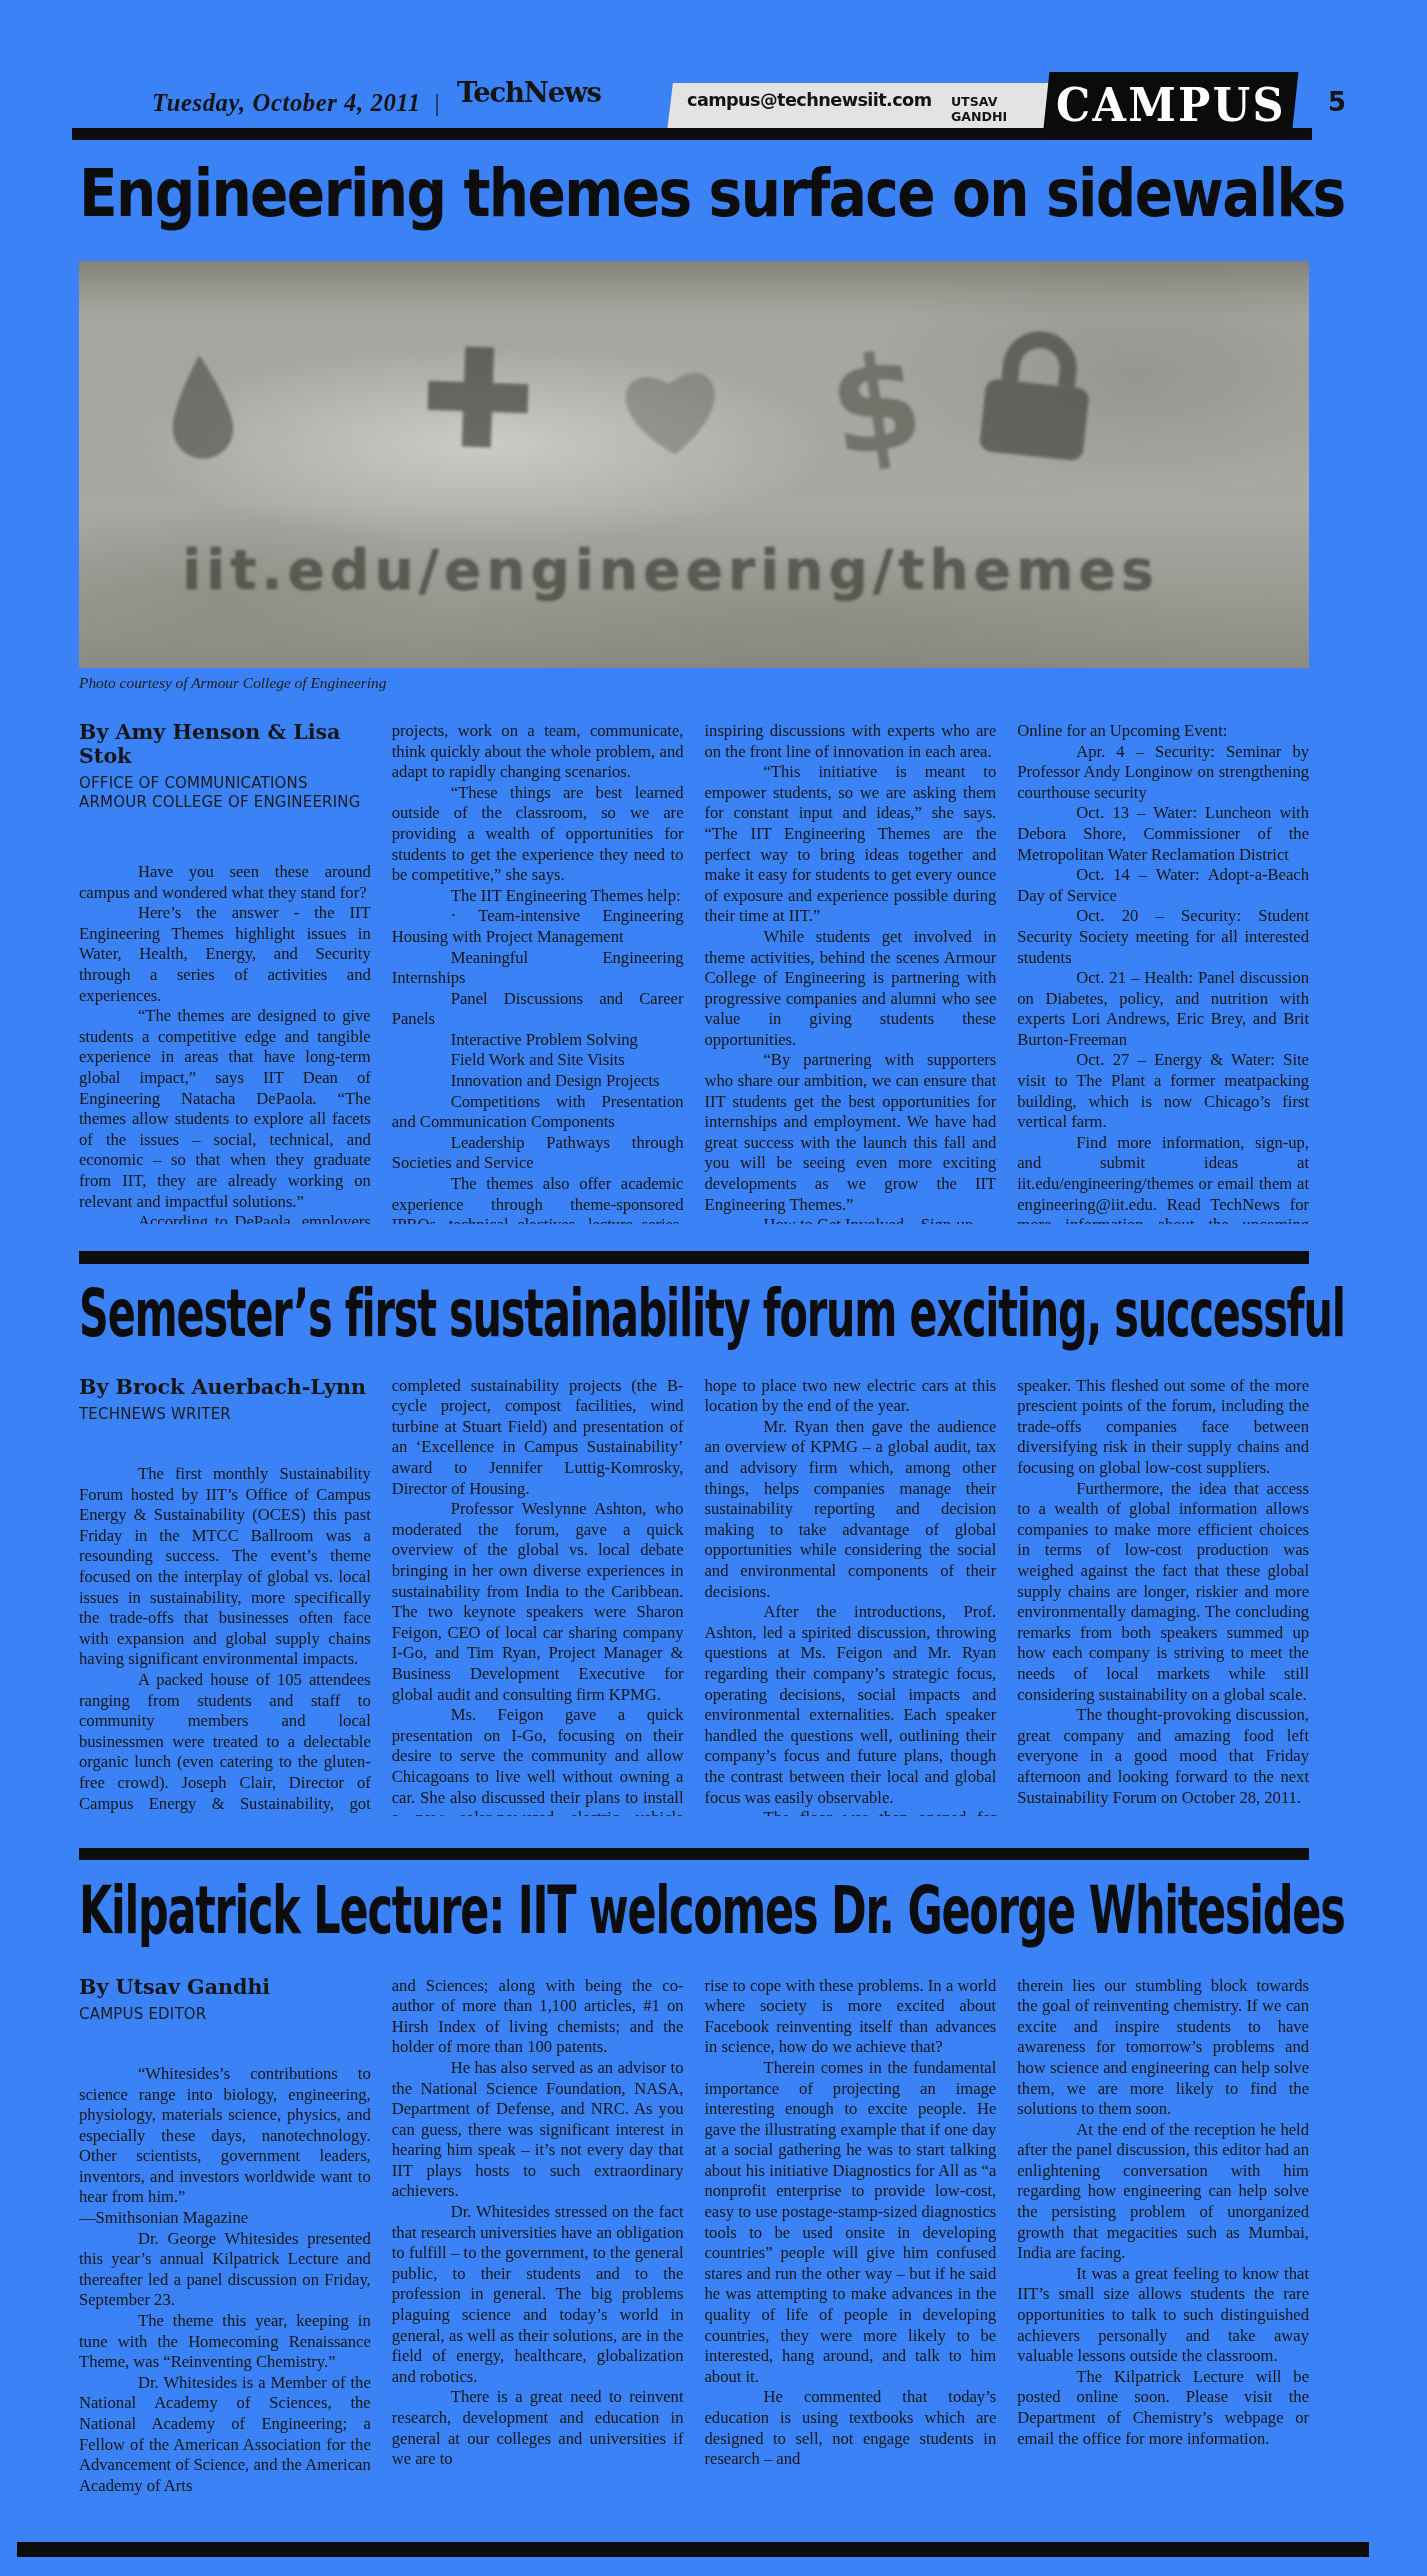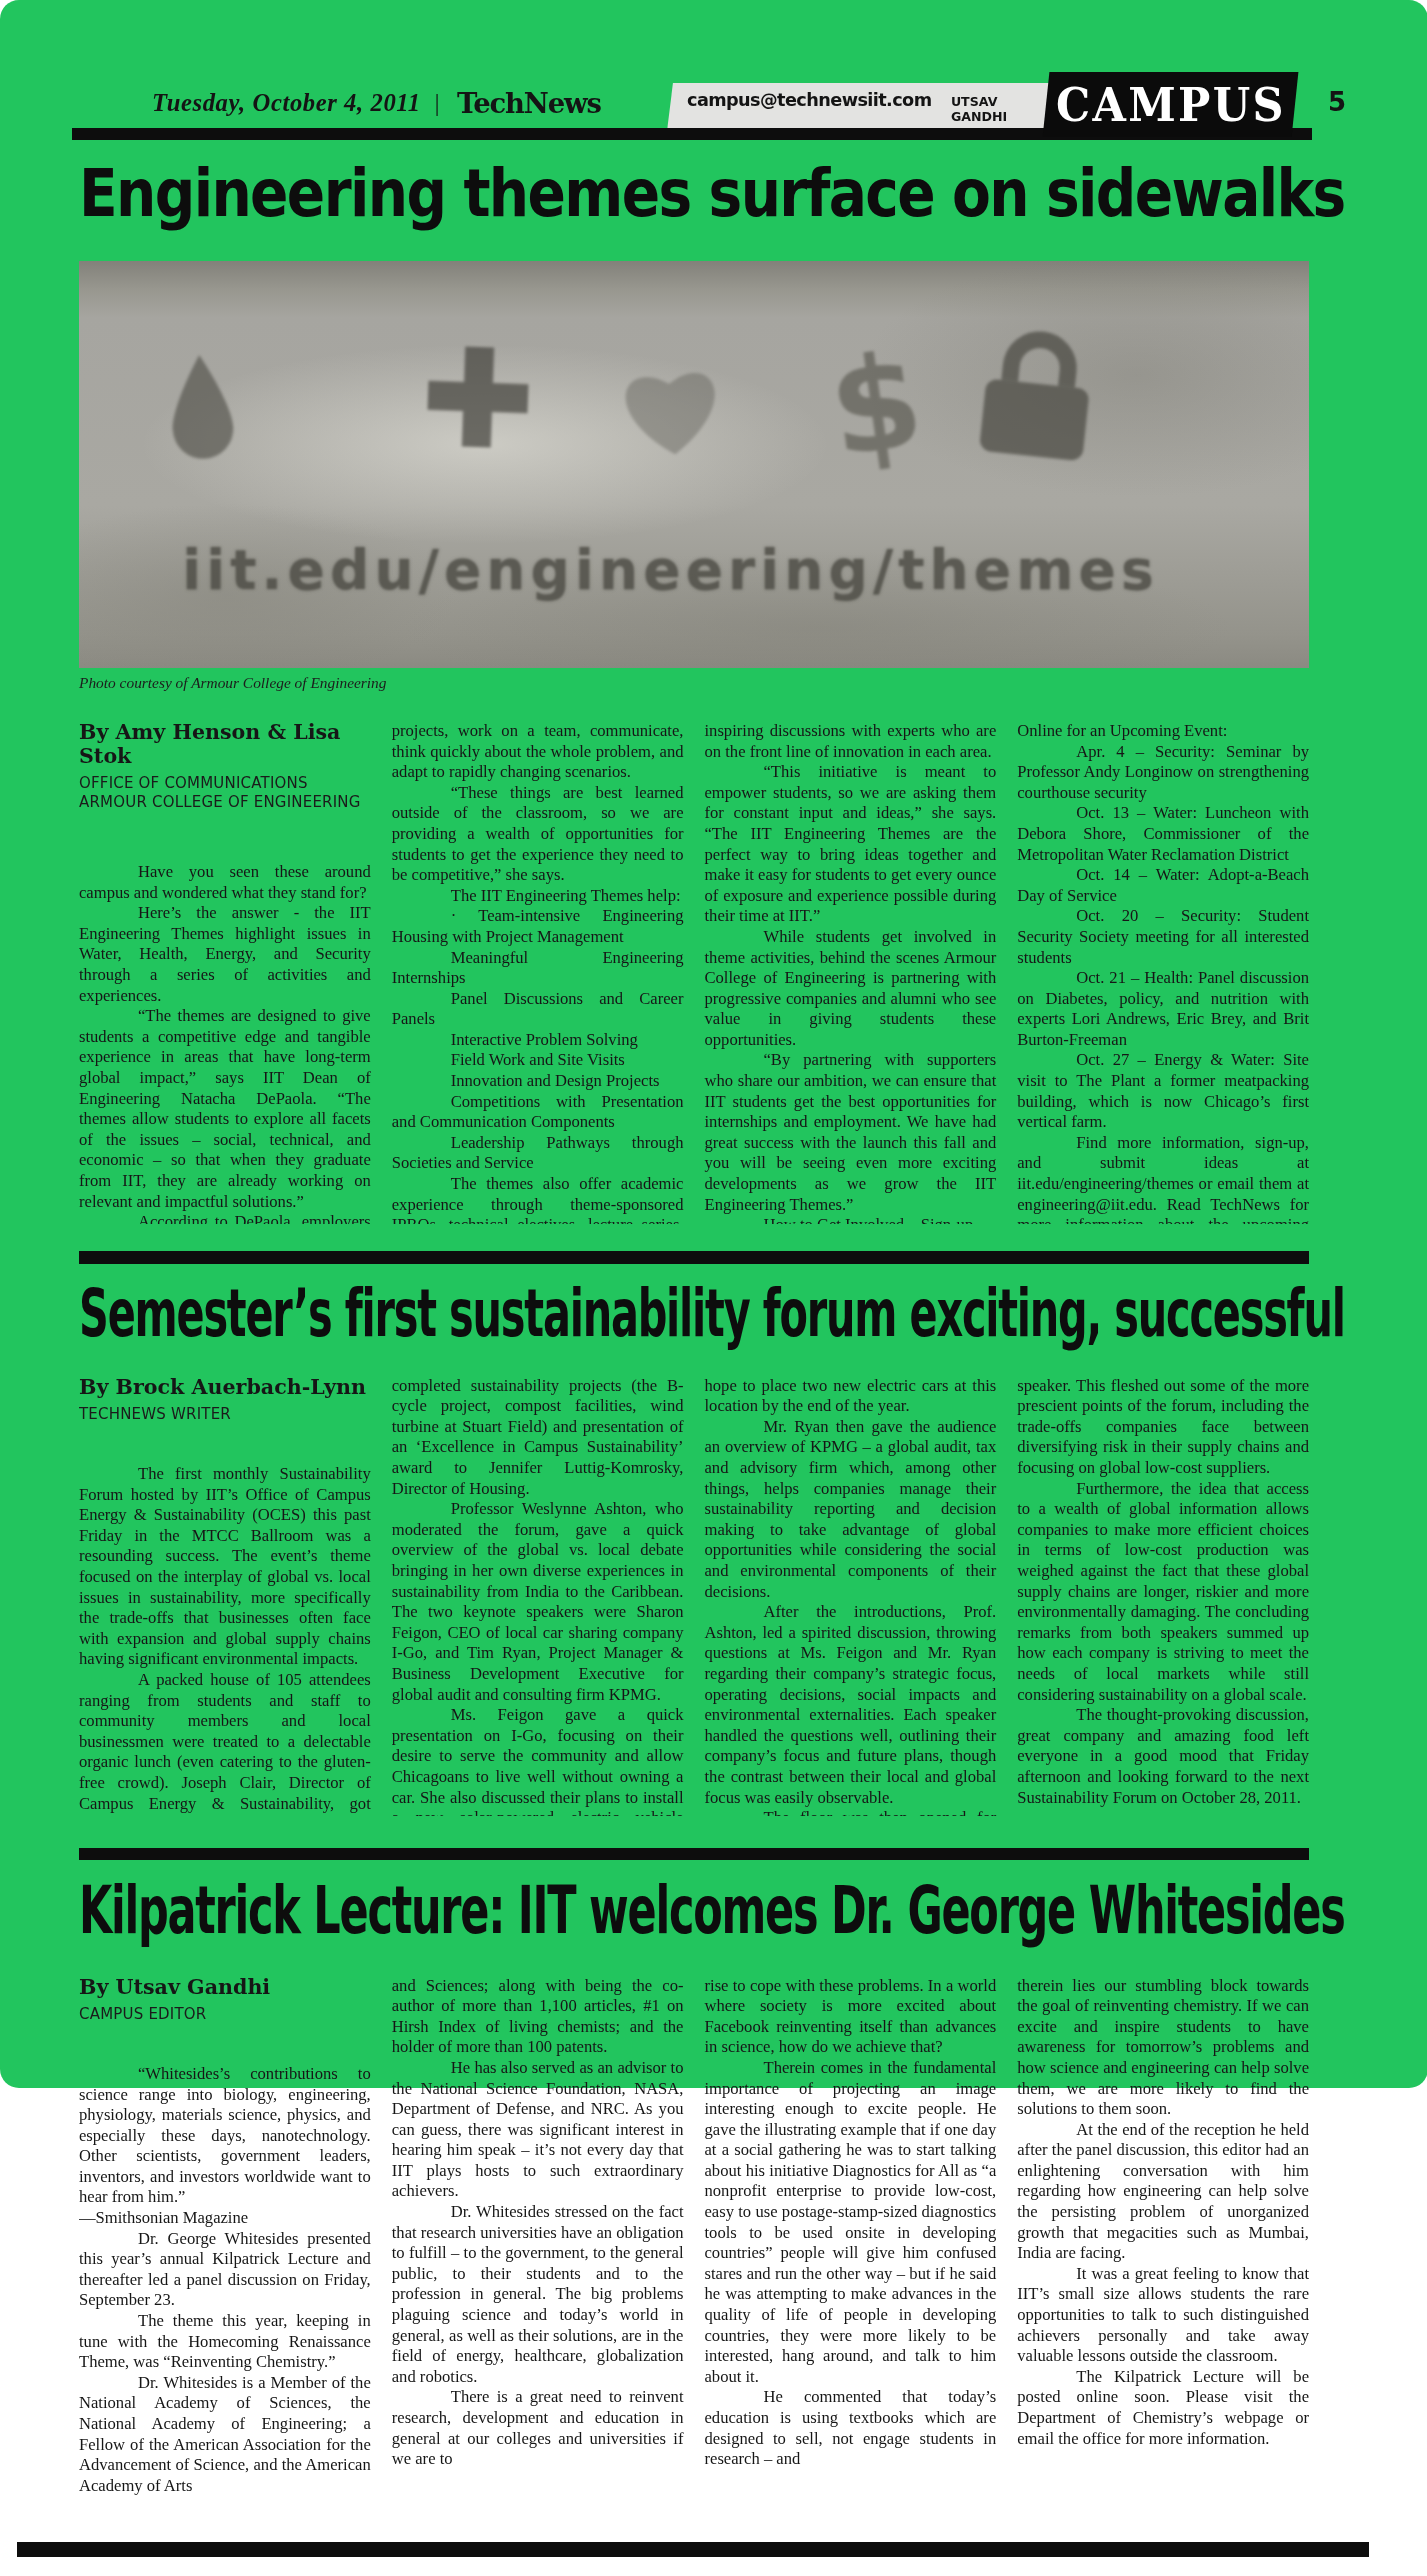--- a/index.html
+++ b/index.html
@@ -1,24 +1,24 @@
 <!DOCTYPE html>
 <html style="font-size:9.1px"><head>
 <meta charset="utf-8">
 <style>
   html,body{margin:0;padding:0;background:#ffffff;}
   body{width:1428px;height:2576px;overflow:hidden;}
-  .page{position:relative;width:1428px;height:2088px;background:#22c55e;color:#141414;
-        font-family:"Liberation Serif",serif;border-radius:19px;}
+  .page{position:relative;width:1428px;height:2576px;background:#3b82f6;color:#141414;
+        font-family:"Liberation Serif",serif;}
   
   header{position:relative;height:144px;}
   .date-wrap{position:absolute;left:152px;top:89px;display:flex;gap:12.6px;align-items:baseline;
              font:italic 700 24.6px "Liberation Serif",serif;letter-spacing:0.6px;}
   .pipe{font-weight:400;}
-  .masthead{position:absolute;left:457px;top:87px;font-family:"DejaVu Serif",serif;
+  .masthead{position:absolute;left:457px;top:76px;font-family:"DejaVu Serif",serif;
             font-weight:700;font-size:27.4px;letter-spacing:-1.1px;}
   .contact-box{position:absolute;left:670px;top:83px;width:379px;height:48px;background:#e3e3e1;
                transform:skewX(-7deg);display:flex;align-items:center;justify-content:flex-end;
                gap:19.4px;padding:0 17px;box-sizing:border-box;}
   .contact-inner{display:flex;align-items:baseline;gap:19.4px;transform:skewX(7deg);}
   .contact-email{font-family:"DejaVu Sans",sans-serif;font-weight:700;font-size:17.7px;letter-spacing:-0.6px;}
   .contact-editor{font-family:"DejaVu Sans",sans-serif;font-weight:700;font-size:12.6px;}
   .section-box{position:absolute;left:1046px;top:72px;width:249px;height:65px;background:#0b0b0b;
                transform:skewX(-6deg);display:flex;align-items:center;justify-content:center;z-index:2;}
   .section-label{color:#fff;font-family:"DejaVu Serif",serif;font-weight:700;font-size:43px;

